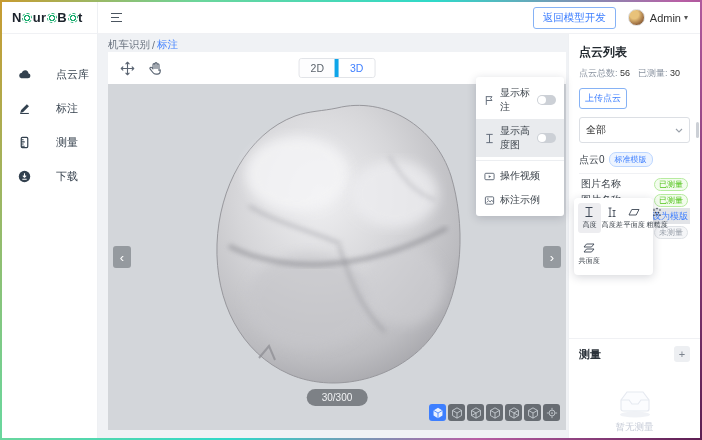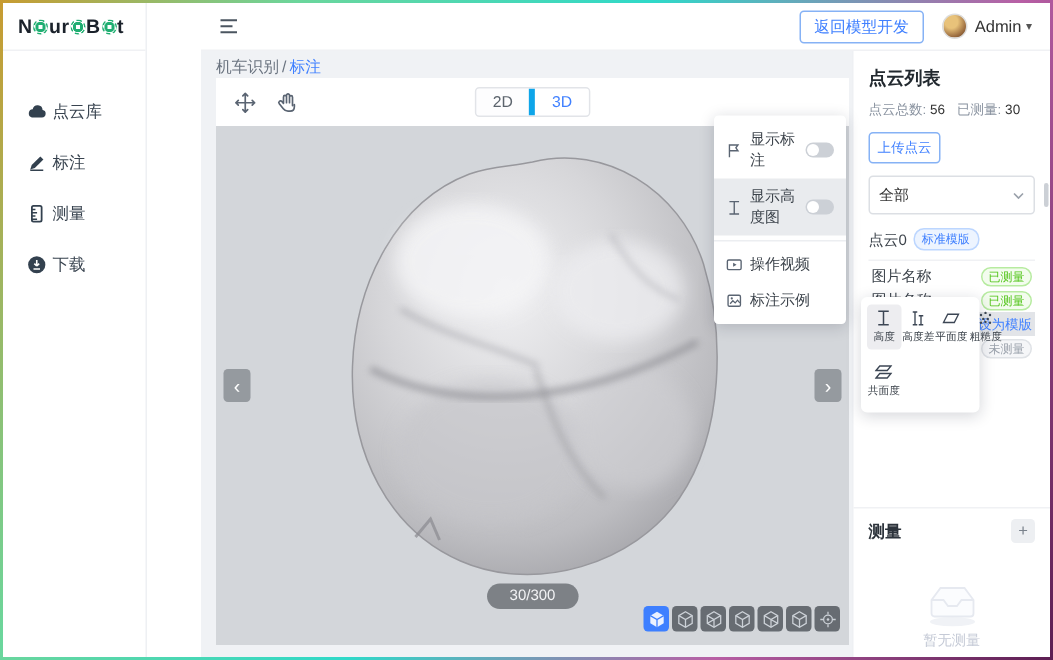--- a/index.html
+++ b/index.html
@@ -9,25 +9,25 @@
   .app { width: 698px; height: 436px; background:#fff; display:flex; overflow:hidden; font-size:11px; color:#333; }
 
   
   .sidebar { width:96px; flex:0 0 96px; border-right:1px solid #eef0f3; display:flex; flex-direction:column; }
   .logo { height:32px; display:flex; align-items:center; padding-left:10px; border-bottom:1px solid #f0f1f4;
           font-weight:bold; font-size:13px; color:#1b222b; letter-spacing:.3px; }
   .gear { display:inline-block; width:10px; height:10px; border-radius:50%; margin:0 .5px;
           border:1.6px dashed #1fae71;
           background: radial-gradient(circle,#fff 0 1.6px,#1fae71 1.7px 3.4px,#fff 3.5px); }
   .nav { padding-top:28px; display:flex; flex-direction:column; gap:9px; }
-  .nav-item { display:flex; align-items:center; gap:4px; padding:5px 0 5px 16px; color:#38434f; cursor:pointer; }
+  .nav-item { display:flex; align-items:center; gap:25px; padding:5px 0 5px 16px; color:#38434f; cursor:pointer; }
   .nav-item .ni { width:13px; height:13px; flex:0 0 13px; }
 
   
-  .main-wrap { flex:1; display:flex; flex-direction:column; min-width:0;margin-left:36px; }
+  .main-wrap { flex:1; display:flex; flex-direction:column; min-width:0; }
   .topbar { height:32px; flex:0 0 32px; border-bottom:1px solid #f0f1f4; display:flex; align-items:center; padding:0 12px; background:#fff; }
   .topbar .spacer { flex:1; }
   .btn-outline { border:1px solid #86b2f5; color:#4080ff; background:#fff; border-radius:3px; font-size:10.5px;
                  padding:3px 9px; cursor:pointer; }
   .avatar { width:17px; height:17px; border-radius:50%; margin:0 5px 0 12px;
             background: radial-gradient(circle at 35% 30%,#e8c27a 0 30%,#9a6b3f 70%,#5d3c22); border:1px solid #ddd; }
   .admin { font-size:11px; color:#333; }
   .caret { font-size:8px; color:#555; margin-left:3px; }
 
   .content-row { flex:1; display:flex; min-height:0; }

